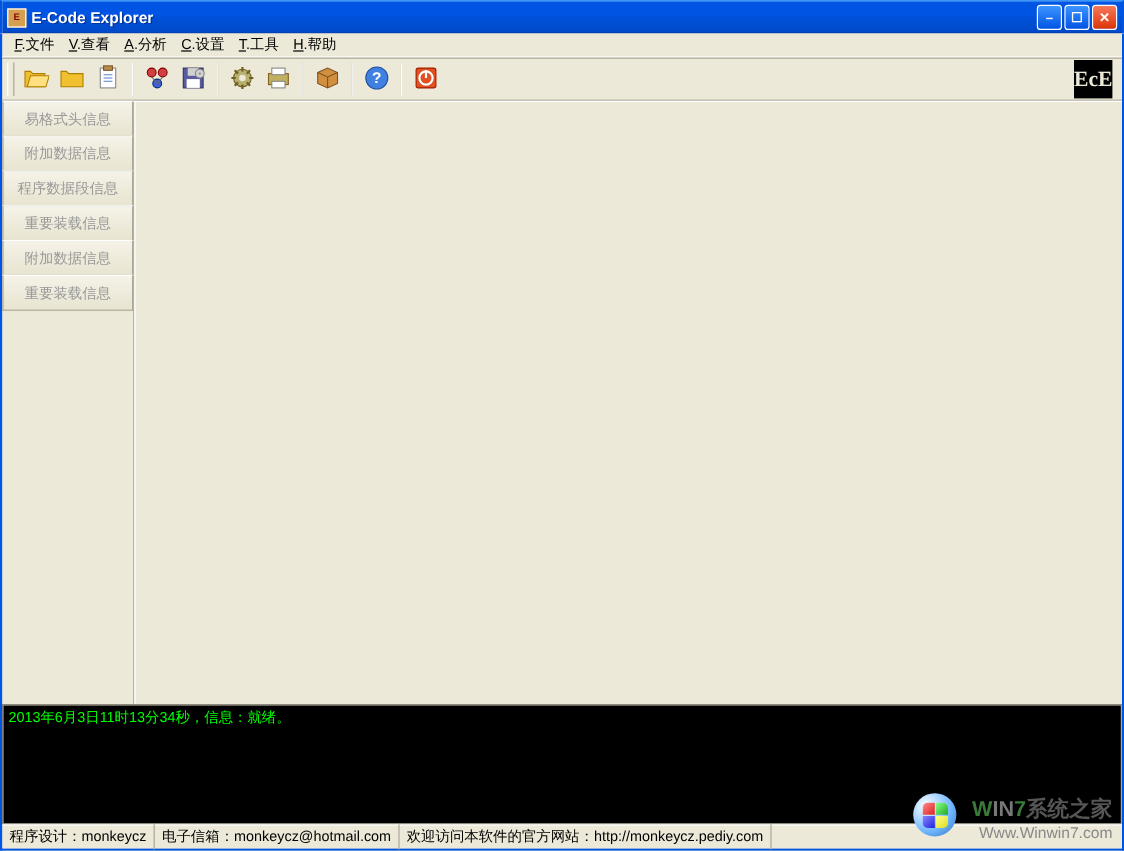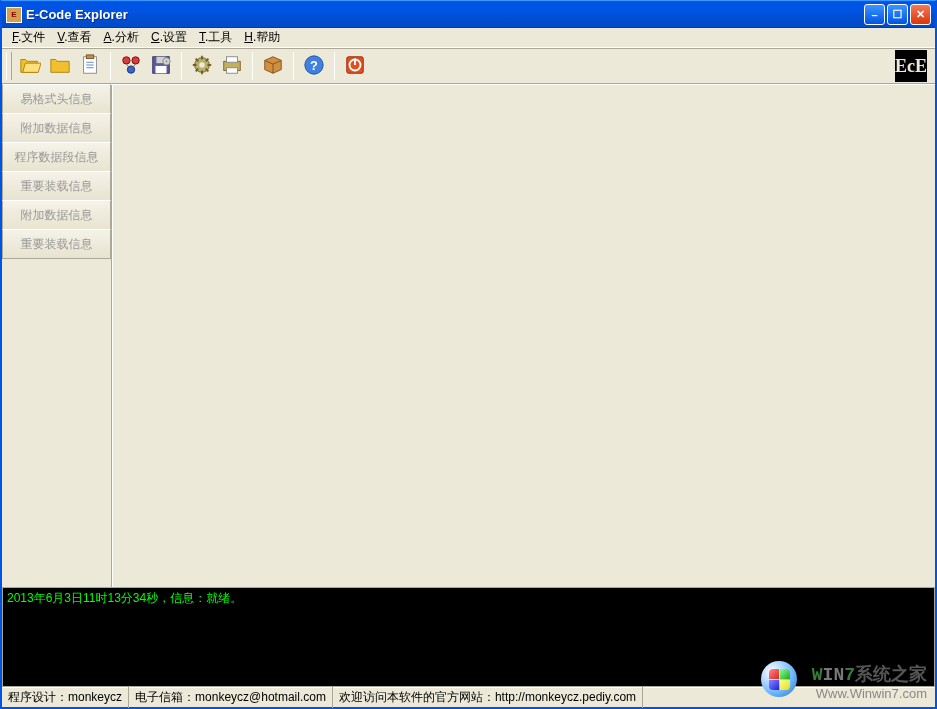--- a/index.html
+++ b/index.html
@@ -181,21 +181,20 @@
   position: absolute;
   right: 10px;
   bottom: 8px;
   text-align: right;
   pointer-events: none;
 }
 .watermark-top {
   font-size: 18px;
   font-weight: bold;
   color: #666;
-  font-family: Liberation Mono, monospace;
 }
 .watermark-top .w7 { color: #3a7a3a; }
 .watermark-bot {
   font-size: 13px;
   color: #888;
 }
 .watermark-orb {
   position: absolute;
   right: 140px;
   bottom: 12px;

